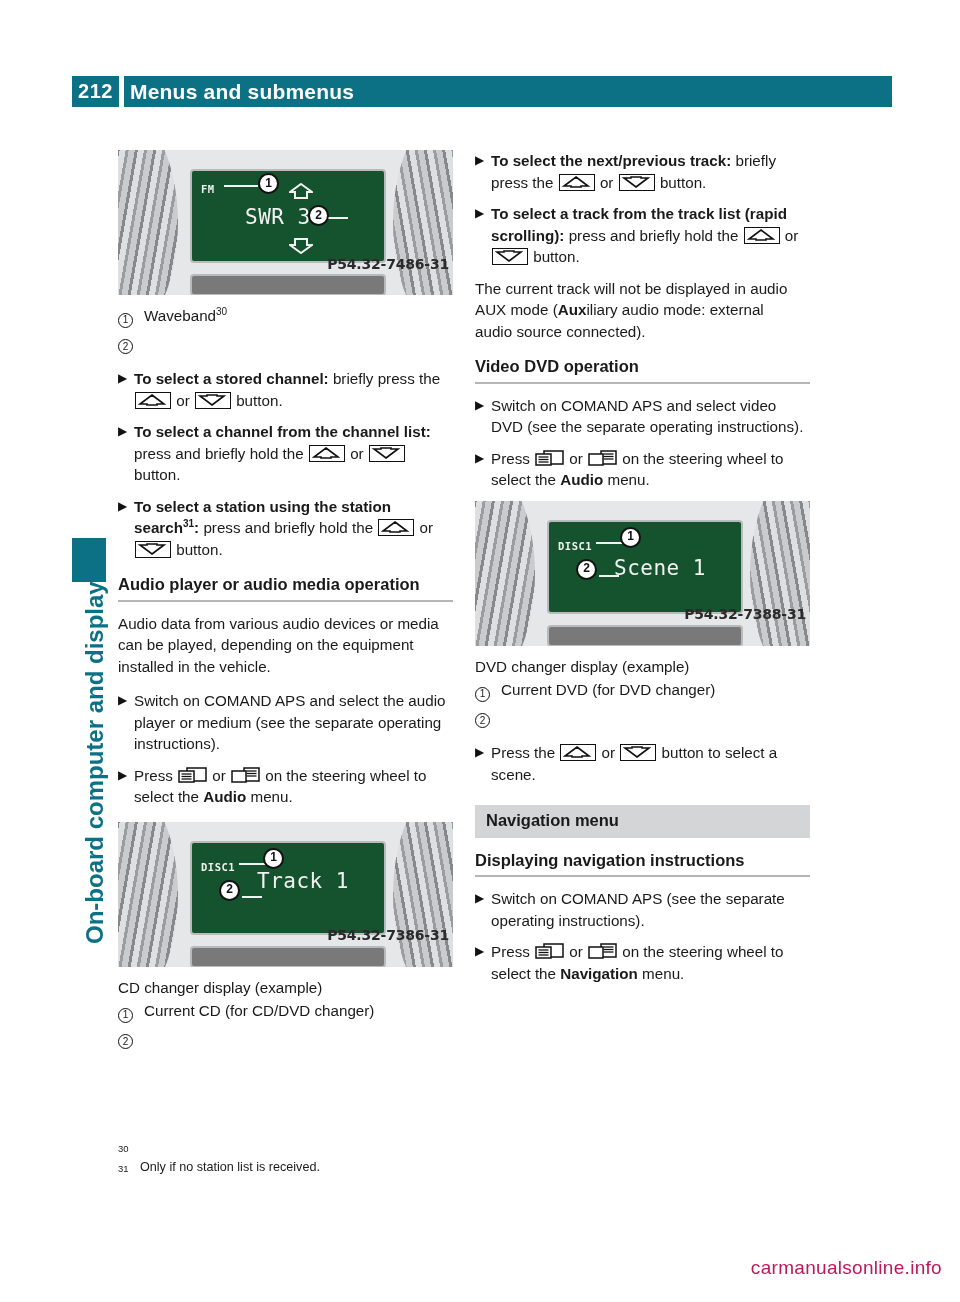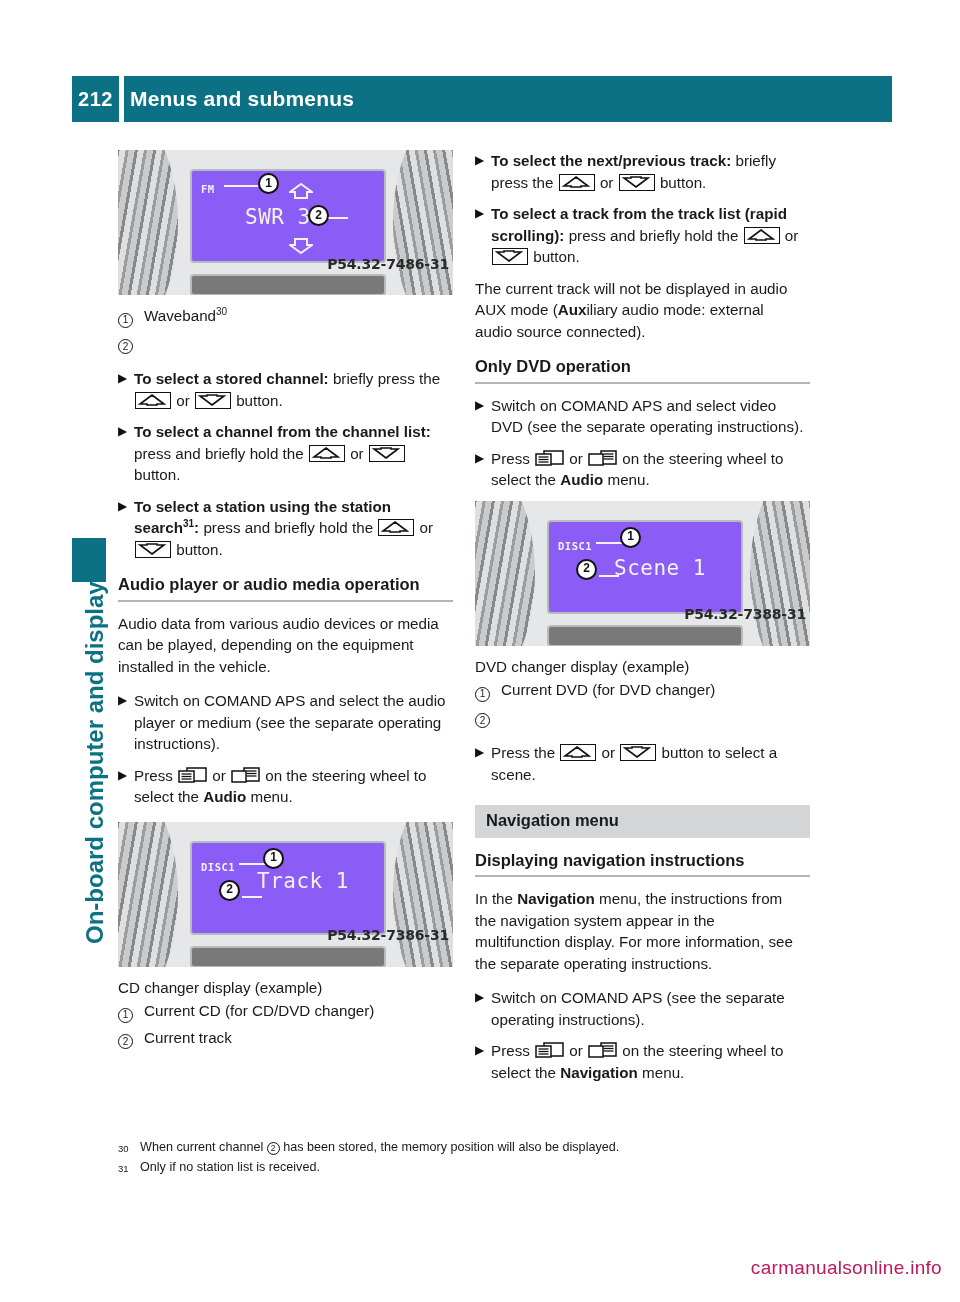--- a/index.html
+++ b/index.html
@@ -12,21 +12,21 @@
     position: relative;
     font-family: "Liberation Sans", sans-serif;
     color: #1a1a1a;
     overflow: hidden;
   }
 
   
   .header {
     position: absolute;
     left: 72px; top: 76px;
-    width: 820px; height: 46px;
+    width: 820px; height: 31px;
     display: flex;
     align-items: stretch;
   }
   .header-pagenum {
     width: 47px;
     background: #0d7186;
     color: #ffffff;
     font-weight: bold;
     font-size: 20px;
     display: flex;
@@ -122,21 +122,21 @@
         #9a9c9f 0px, #9a9c9f 3px,
         #c9cbcd 3px, #c9cbcd 9px,
         #86888b 9px, #86888b 12px,
         #dedfe1 12px, #dedfe1 18px
       );
   }
   .fig-screen {
     position: absolute;
     left: 72px; top: 19px;
     width: 196px; height: 94px;
-    background: #8b5cf6;
+    background: #14532d;
     border: 2px solid #b9babb;
     border-radius: 4px;
   }
   .fig-screen-lower {
     position: absolute;
     left: 72px; top: 124px;
     width: 196px; height: 22px;
     background: #79797a;
     border: 2px solid #b9babb;
     border-radius: 4px;
@@ -413,21 +413,20 @@
   </div>
 
   <p style="margin-bottom:2px;">CD changer display (example)</p>
 
   <div class="numlist">
     <div class="numlist-mark"><span class="circnum">1</span></div>
     <div class="numlist-body">Current CD (for CD/DVD changer)</div>
   </div>
   <div class="numlist">
     <div class="numlist-mark"><span class="circnum">2</span></div>
-    <div class="numlist-body">Current track</div>
   </div>
 </div>
 
 <div class="col col-right">
 
   <div class="bullet">
     <div class="bullet-mark">▶</div>
     <div class="bullet-body">
       <b>To select the next/previous track:</b><span> briefly press the </span><span class="key"><svg width="33" height="14">
             <polygon points="16,2 28,11 21,11 21,12 11,12 11,11 4,11" fill="none" stroke="#111" stroke-width="1.6"></polygon>
@@ -443,21 +442,21 @@
       <b>To select a track from the track list (rapid scrolling):</b><span> press and briefly hold the </span><span class="key"><svg width="33" height="14">
             <polygon points="16,2 28,11 21,11 21,12 11,12 11,11 4,11" fill="none" stroke="#111" stroke-width="1.6"></polygon>
           </svg></span><span> or </span><span class="key"><svg width="33" height="14">
             <polygon points="16,12 28,3 21,3 21,2 11,2 11,3 4,3" fill="none" stroke="#111" stroke-width="1.6"></polygon>
           </svg></span><span> button.</span>
     </div>
   </div>
 
   <p class="para"><span>The current track will not be displayed in audio AUX mode (</span><b>Aux</b><span>iliary audio mode: external audio source connected).</span></p>
 
-  <div class="h-rule">Only DVD operation</div>
+  <div class="h-rule">Video DVD operation</div>
 
   <div class="bullet">
     <div class="bullet-mark">▶</div>
     <div class="bullet-body">Switch on COMAND APS and select video DVD (see the separate operating instructions).</div>
   </div>
 
   <div class="bullet">
     <div class="bullet-mark">▶</div>
     <div class="bullet-body">
       <span>Press </span><span class="winkey"><svg width="29" height="18">
@@ -509,21 +508,20 @@
           </svg></span><span> or </span><span class="key"><svg width="33" height="14">
             <polygon points="16,12 28,3 21,3 21,2 11,2 11,3 4,3" fill="none" stroke="#111" stroke-width="1.6"></polygon>
           </svg></span><span> button to select a scene.</span>
     </div>
   </div>
 
   <div class="h-band">Navigation menu</div>
 
   <div class="h-rule" style="margin-top:0;">Displaying navigation instructions</div>
 
-  <p class="para"><span>In the </span><b>Navigation</b><span> menu, the instructions from the navigation system appear in the multifunction display. For more information, see the separate operating instructions.</span></p>
 
   <div class="bullet">
     <div class="bullet-mark">▶</div>
     <div class="bullet-body">Switch on COMAND APS (see the separate operating instructions).</div>
   </div>
 
   <div class="bullet">
     <div class="bullet-mark">▶</div>
     <div class="bullet-body">
       <span>Press </span><span class="winkey"><svg width="29" height="18">
@@ -539,21 +537,20 @@
             <line x1="15.5" y1="9" x2="25.5" y2="9" stroke="#111" stroke-width="1.3"></line>
             <rect x="1" y="4" width="14" height="11" fill="#fff" stroke="#111" stroke-width="1.5"></rect>
           </svg></span><span> on the steering wheel to select the </span><b>Navigation</b><span> menu.</span>
     </div>
   </div>
 </div>
 
 <div class="footnotes">
   <div class="footnote-row">
     <div class="footnote-num">30</div>
-    <div><span>When current channel </span><span class="circnum-sm">2</span><span> has been stored, the memory position will also be displayed.</span></div>
   </div>
   <div class="footnote-row">
     <div class="footnote-num">31</div>
     <div>Only if no station list is received.</div>
   </div>
 </div>
 
 <div class="watermark">carmanualsonline.info</div>
 
 </body></html>

